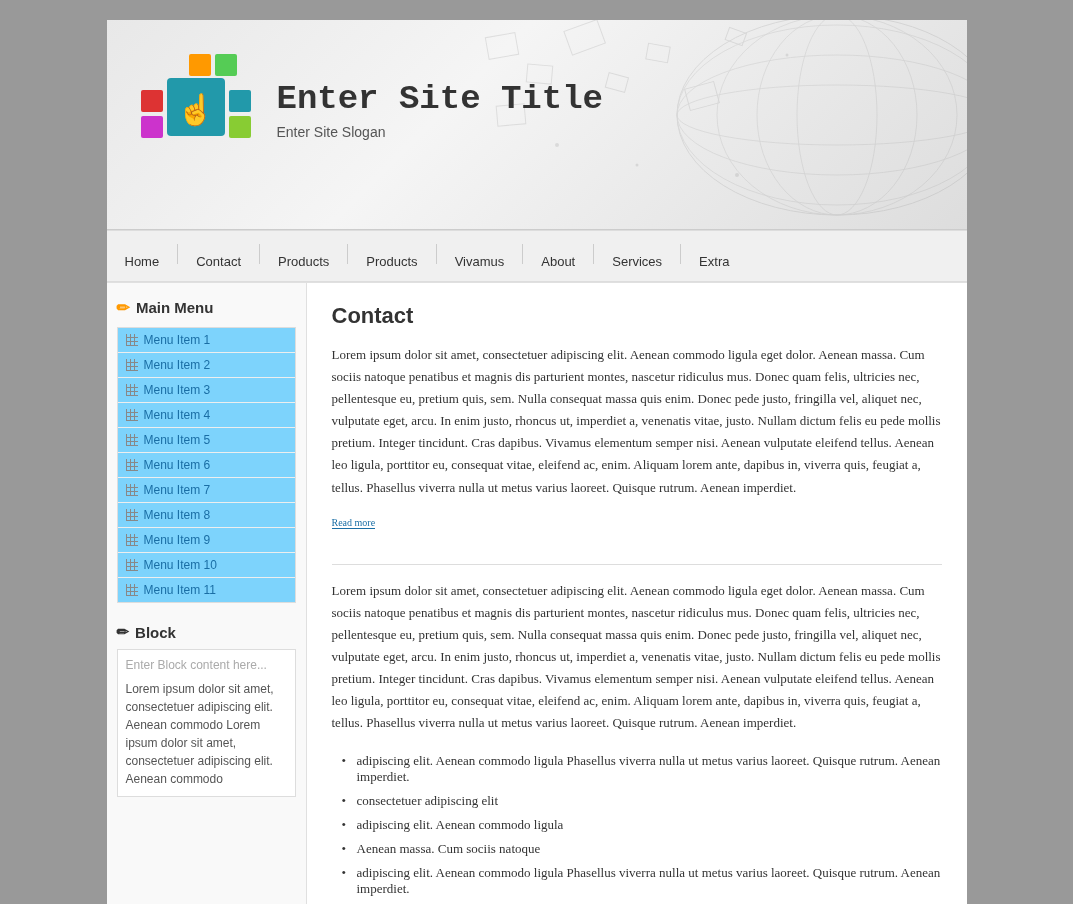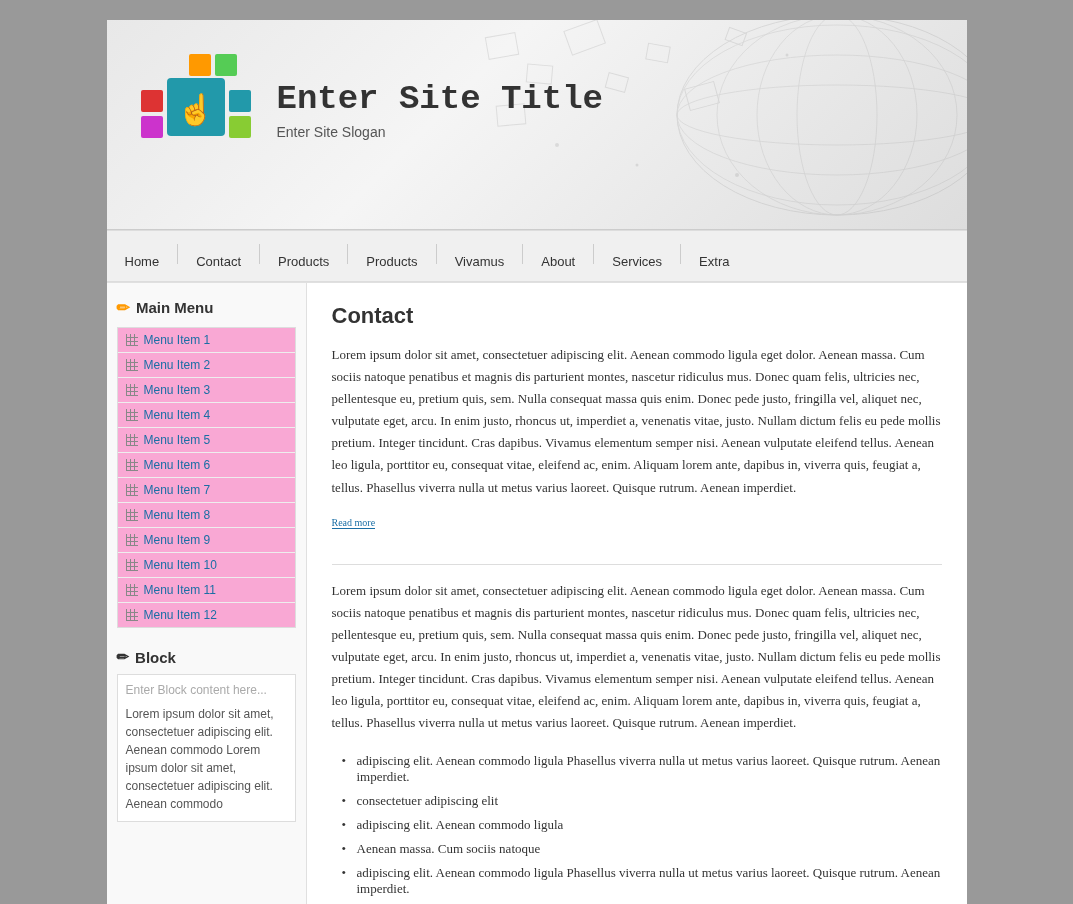--- a/index.html
+++ b/index.html
@@ -116,21 +116,21 @@
       align-items: center;
       gap: 6px;
       font-family: Arial, sans-serif;
     }
     .sidebar-section-title .pencil-icon {
       color: #f90;
       font-size: 16px;
     }
     .menu-box {
       border: 1px solid #ddd;
-      background: #f9a8d4;
+      background: #7dd3fc;
       margin-bottom: 20px;
     }
     .menu-box ul {
       list-style: none;
     }
     .menu-box ul li {
       border-bottom: 1px solid #eee;
     }
     .menu-box ul li:last-child {
       border-bottom: none;
@@ -419,26 +419,20 @@
       <span class="grid-icon"></span>
       Menu Item 10
     </a>
             </li>
             <li>
               <a href="#">
       <span class="grid-icon"></span>
       Menu Item 11
     </a>
             </li>
-            <li>
-              <a href="#">
-      <span class="grid-icon"></span>
-      Menu Item 12
-    </a>
-            </li>
           </ul>
       </div>
 
       <div class="block-section">
         <div class="block-title">
           <span class="pencil-icon">✏</span>
           <span>Block</span>
         </div>
         <div class="block-content-box">
           <div class="block-enter">Enter Block content here...</div>

